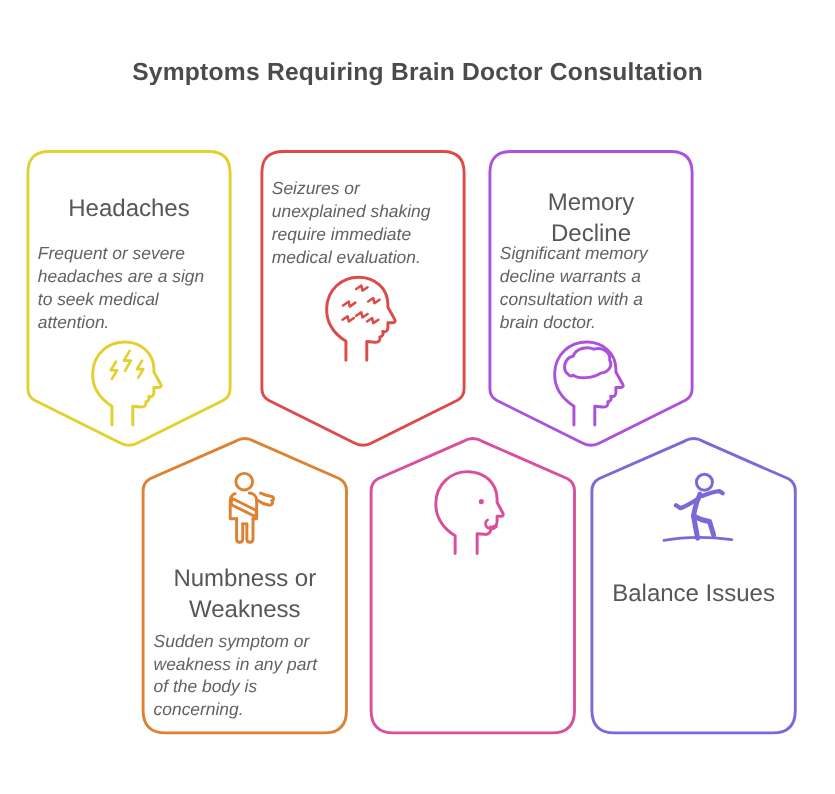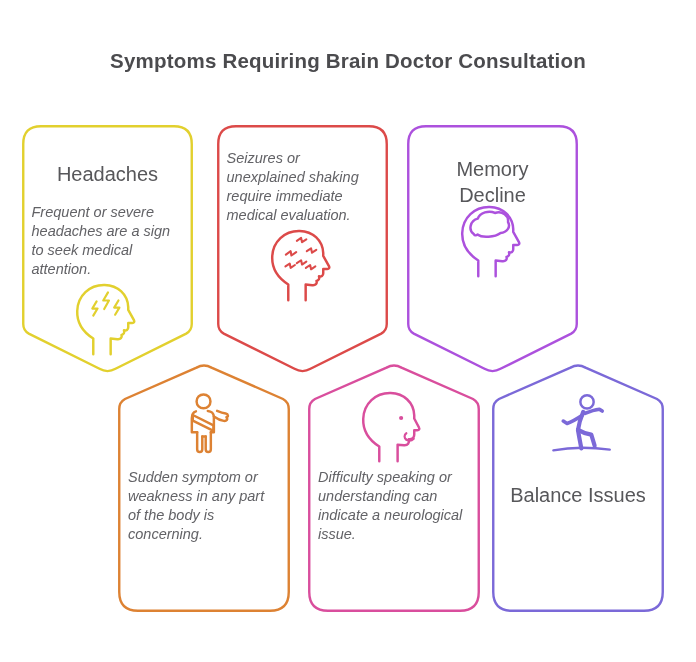--- a/index.html
+++ b/index.html
@@ -93,20 +93,21 @@
   </div>
 
   <div class="card top" id="c3">
     <svg class="shape" viewBox="0 0 171 250" aria-hidden="true">
       <path class="border-path" d="M 19 1.25 L 152 1.25 Q 169.75 1.25 169.75 19 L 169.75 199 Q 169.75 205.5 164.2 208.6 L 93.5 243.8 Q 85.5 248.4 77.5 243.8 L 6.8 208.6 Q 1.25 205.5 1.25 199 L 1.25 19 Q 1.25 1.25 19 1.25 Z" stroke="#ac51dd"></path>
     </svg>
     <div class="content">
       <div class="title-box">
         <span class="card-title">Memory Decline</span>
       </div>
+      <div class="card-desc">Significant memory decline warrants a consultation with a brain doctor.</div>
       <svg class="icon" viewBox="0 0 80 80" aria-hidden="true">
         <g stroke="#ac51dd">
           <path d="M 24.5 77 L 24.5 60.5 C 13.5 53.5 7.2 43.5 7.6 31.5 C 8.1 15.5 20.5 3.8 36.5 4.2 C 50.5 4.6 60.8 14.2 61.3 27.5 L 61.3 30.5 L 67.3 41.2 C 68.2 42.8 67.4 44.1 65.6 44.1 L 61.3 44.1 L 61.3 48.6 C 61.3 51.4 59.4 52.5 56.8 51.9 C 57.6 54.3 56.7 56.3 54.2 56.7 C 55.1 59.5 53.2 61.7 49.8 61.3 L 42.8 60.6 L 42.8 77"></path>
           <path d="M 20 33 C 13.5 28.5 16 18.5 24 16.5 C 26 10 36 7.5 42 10.5 C 50 8 56.8 13.5 55.8 20 C 58.8 25 54.8 31 48 31.5 C 42 36 28.5 37 23.8 33.2 C 22.2 34.6 20.7 34.2 20 33 Z"></path>
         </g>
       </svg>
     </div>
   </div>
 
   <div class="card bottom" id="c4">
@@ -119,38 +120,40 @@
           <circle cx="39.5" cy="12" r="7.3"></circle>
           <path d="M 31.5 22.5 C 28.4 23.4 27.2 26.2 27.2 29.8 L 27.2 44.5 L 32.8 44.5"></path>
           <path d="M 44 22 C 47.6 22.2 50.4 24.8 50.4 28.5 L 50.4 44.5 L 47.2 44.5"></path>
           <path d="M 32.8 44.5 L 32.8 62.3 Q 32.8 65.2 35.5 65.2 Q 38.2 65.2 38.2 62.3 L 38.2 49"></path>
           <path d="M 41.8 49 L 41.8 62.3 Q 41.8 65.2 44.5 65.2 Q 47.2 65.2 47.2 62.3 L 47.2 44.5"></path>
           <path d="M 38.2 49 L 41.8 49"></path>
           <path d="M 28.2 26.3 L 50 37.2 L 50 43 L 28.2 32.2 Z"></path>
           <path d="M 50.4 27.8 C 53.5 30 57.5 31.9 60.8 32.5 C 63.8 33 65.4 30.8 63.6 28.7 C 65.9 28 65.7 25.2 62.9 24.8 C 60.1 24.4 56.6 23.2 53.8 22"></path>
         </g>
       </svg>
+      <div class="title-box">
+        <span class="card-title">Numbness or Weakness</span>
+      </div>
       <div class="card-desc">Sudden symptom or weakness in any part of the body is concerning.</div>
     </div>
   </div>
 
   <div class="card bottom" id="c5">
     <svg class="shape" viewBox="0 0 172 250" aria-hidden="true">
       <path class="border-path" d="M 78.5 5.6 Q 86 1.3 93.5 5.6 L 165 37 Q 170.75 40.2 170.75 47 L 170.75 230 Q 170.75 248.75 152 248.75 L 20 248.75 Q 1.25 248.75 1.25 230 L 1.25 47 Q 1.25 40.2 7 37 Z" stroke="#d94e9d"></path>
     </svg>
     <div class="content">
       <svg class="icon" viewBox="0 0 80 80" aria-hidden="true">
         <g stroke="#d94e9d">
           <path d="M 24.5 75 L 24.5 59.5 C 13.5 52.5 7.2 42.5 7.6 30.5 C 8.1 14.5 20.5 2.8 36.5 3.2 C 50.5 3.6 60.8 13.2 61.3 26.5 L 61.3 30 L 66.3 39.5 C 67.2 41.1 66.4 42.4 64.6 42.4 L 61.3 42.4 L 61.3 47 C 61.3 50.5 59 52.2 55.5 51.8 C 56.5 55.5 54.5 58.6 50.5 58.2 L 43.8 57.6 L 43.8 75"></path>
           <circle cx="47.5" cy="29.5" r="2.2" stroke="none" fill="#d94e9d"></circle>
           <path stroke-width="2.3" d="M 53 45.5 C 50.5 47 50.5 50.8 53 52.3"></path>
           <path stroke-width="2.3" d="M 53 52.3 C 55.8 53.8 58.8 53.3 60.8 51.3"></path>
         </g>
       </svg>
-      <div class="card-desc">Difficulty speaking or understanding can indicate a neurological issue.</div>
     </div>
   </div>
 
   <div class="card bottom" id="c6">
     <svg class="shape" viewBox="0 0 172 250" aria-hidden="true">
       <path class="border-path" d="M 78.5 5.6 Q 86 1.3 93.5 5.6 L 165 37 Q 170.75 40.2 170.75 47 L 170.75 230 Q 170.75 248.75 152 248.75 L 20 248.75 Q 1.25 248.75 1.25 230 L 1.25 47 Q 1.25 40.2 7 37 Z" stroke="#7b69d8"></path>
     </svg>
     <div class="content">
       <svg class="icon" viewBox="0 0 80 80" aria-hidden="true">
         <g stroke="#7b69d8">

